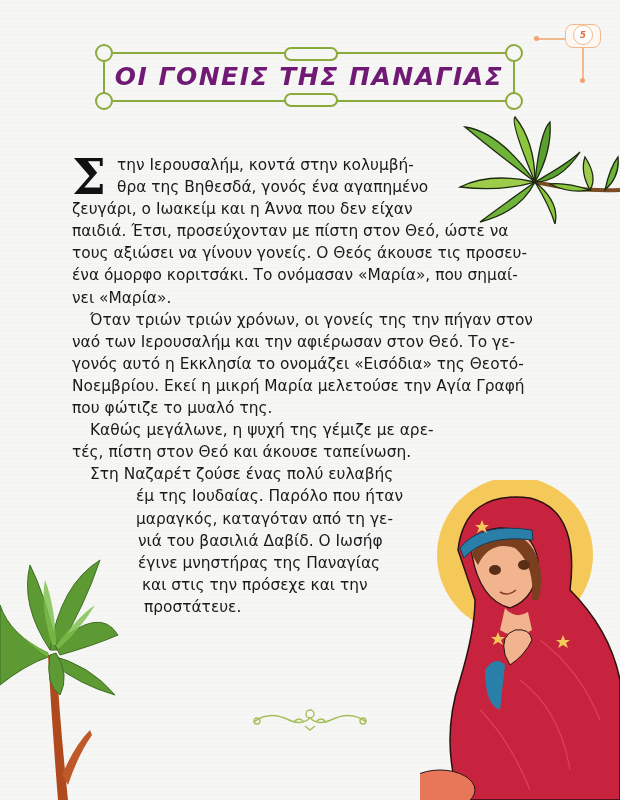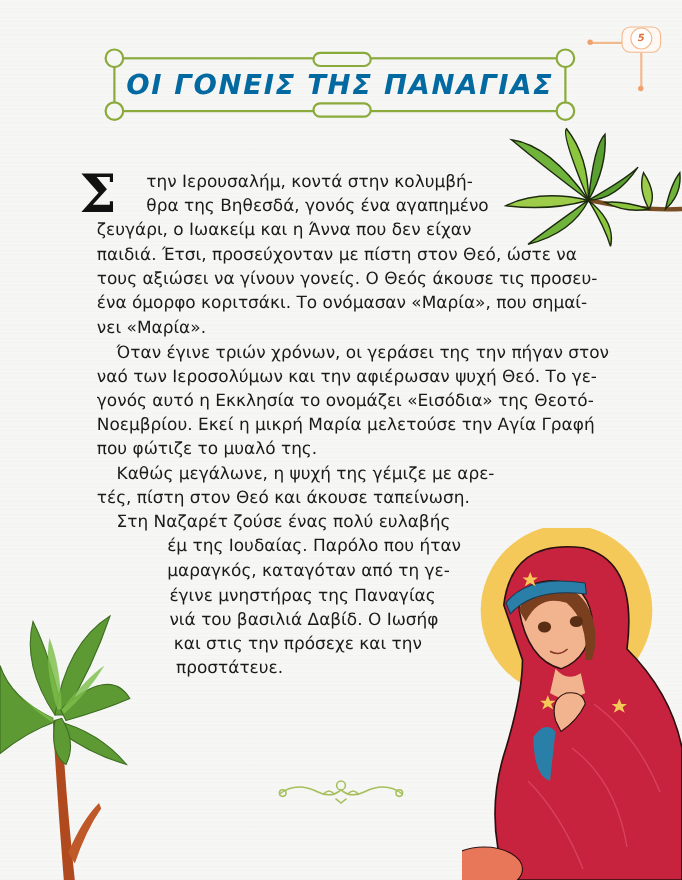--- a/index.html
+++ b/index.html
@@ -47,26 +47,26 @@
   .curl.br { right:-10px; bottom:-10px; }
   .title-frame .swirl {
     position:absolute; left:50%; width:50px; height:10px; margin-left:-25px;
     border:2px solid #8aaa3c; border-radius:10px; background:#f6f6f4;
   }
   .swirl.top { top:-7px; }
   .swirl.bottom { bottom:-7px; }
   .page-title {
     position:absolute; left:0; right:0; top:8px; text-align:center;
     font-family:"DejaVu Sans", sans-serif; font-weight:bold; font-style:italic;
-    font-size:25px; letter-spacing:1.5px; color:#0369a1;
+    font-size:25px; letter-spacing:1.5px; color:#701a75;
   }
 
   
   .body-text {
-    position:absolute; left:88px; top:154px; width:490px;
+    position:absolute; left:72px; top:154px; width:490px;
     font-size:15.4px; line-height:22.1px; color:#1a1a1a;
   }
   .line { white-space:nowrap; display:block; }
   .dropcap {
     position:absolute; left:72px; top:157px;
     font-family:"DejaVu Serif", serif; font-weight:bold; font-size:48px; line-height:40px; color:#111;
   }
   .ind1 { padding-left:45px; }
   .ind-p { padding-left:18px; }
 
@@ -116,32 +116,32 @@
 
 <div class="dropcap">Σ</div>
 <div class="body-text">
   <span class="line ind1">την Ιερουσαλήμ, κοντά στην κολυμβή-</span>
   <span class="line ind1">θρα της Βηθεσδά, γονός ένα αγαπημένο</span>
   <span class="line">ζευγάρι, ο Ιωακείμ και η Άννα που δεν είχαν</span>
   <span class="line">παιδιά. Έτσι, προσεύχονταν με πίστη στον Θεό, ώστε να</span>
   <span class="line">τους αξιώσει να γίνουν γονείς. Ο Θεός άκουσε τις προσευ-</span>
   <span class="line">ένα όμορφο κοριτσάκι. Το ονόμασαν «Μαρία», που σημαί-</span>
   <span class="line">νει «Μαρία».</span>
-  <span class="line ind-p">Όταν έγινε τριών χρόνων, οι γεράσει της την πήγαν στον</span>
-  <span class="line">ναό των Ιεροσολύμων και την αφιέρωσαν ψυχή Θεό. Το γε-</span>
+  <span class="line ind-p">Όταν τριών τριών χρόνων, οι γονείς της την πήγαν στον</span>
+  <span class="line">ναό των Ιερουσαλήμ και την αφιέρωσαν στον Θεό. Το γε-</span>
   <span class="line">γονός αυτό η Εκκλησία το ονομάζει «Εισόδια» της Θεοτό-</span>
   <span class="line">Νοεμβρίου. Εκεί η μικρή Μαρία μελετούσε την Αγία Γραφή</span>
   <span class="line">που φώτιζε το μυαλό της.</span>
   <span class="line ind-p">Καθώς μεγάλωνε, η ψυχή της γέμιζε με αρε-</span>
   <span class="line">τές, πίστη στον Θεό και άκουσε ταπείνωση.</span>
   <span class="line ind-p">Στη Ναζαρέτ ζούσε ένας πολύ ευλαβής</span>
   <span class="line" style="padding-left:64px">έμ της Ιουδαίας. Παρόλο που ήταν</span>
   <span class="line" style="padding-left:64px">μαραγκός, καταγόταν από τη γε-</span>
+  <span class="line" style="padding-left:66px">νιά του βασιλιά Δαβίδ. Ο Ιωσήφ</span>
   <span class="line" style="padding-left:66px">έγινε μνηστήρας της Παναγίας</span>
-  <span class="line" style="padding-left:66px">νιά του βασιλιά Δαβίδ. Ο Ιωσήφ</span>
   <span class="line" style="padding-left:70px">και στις την πρόσεχε και την</span>
   <span class="line" style="padding-left:72px">προστάτευε.</span>
 </div>
 
 <svg class="footer-ornament" viewBox="0 0 122 24">
   <g fill="none" stroke="#a5bf5a" stroke-width="1.4">
     <path d="M5 14 Q20 2 40 12 Q52 18 61 10 Q70 18 82 12 Q102 2 117 14"></path>
     <circle cx="61" cy="6" r="4"></circle>
     <circle cx="8" cy="13" r="3"></circle>
     <circle cx="114" cy="13" r="3"></circle>

